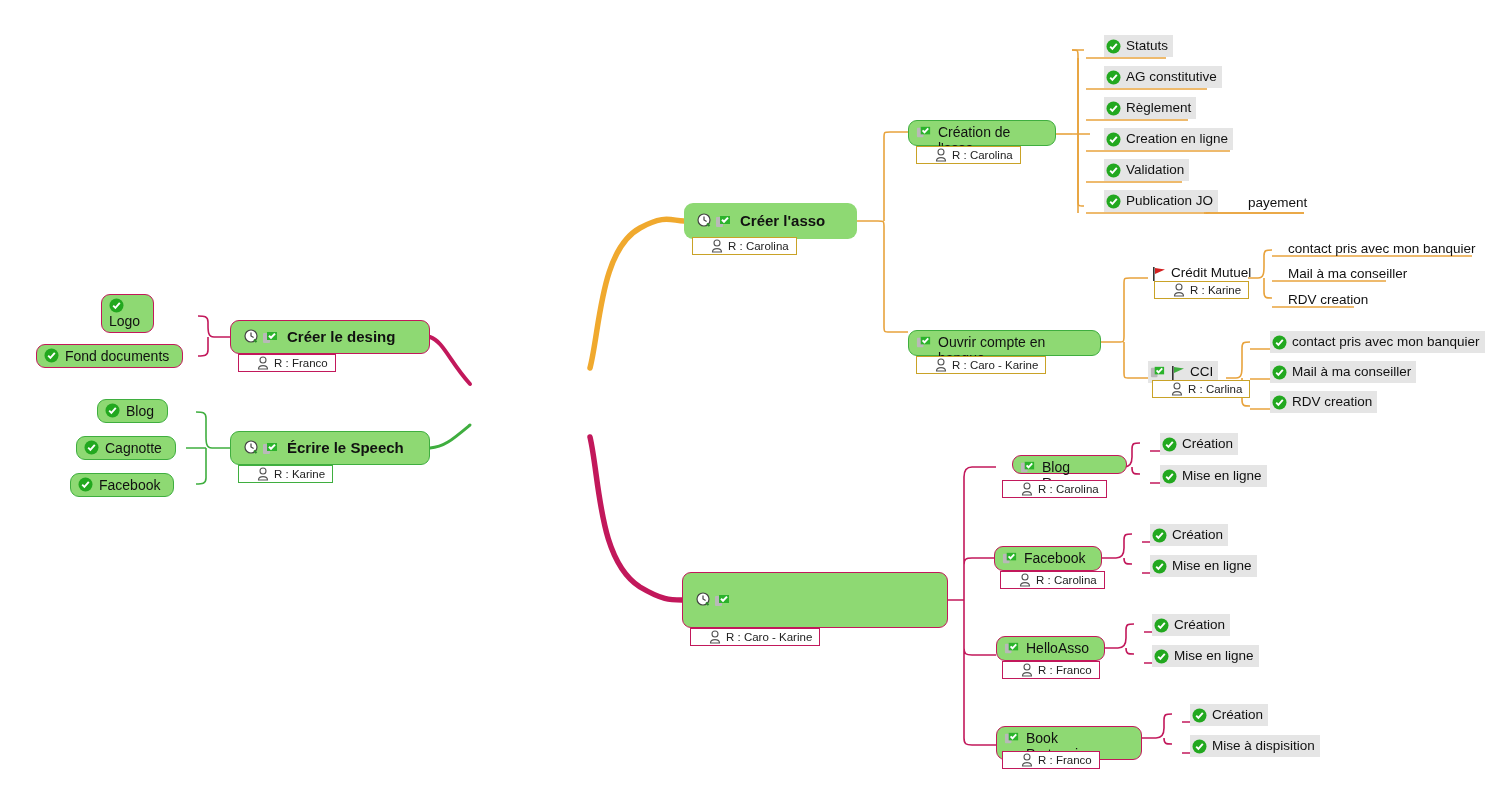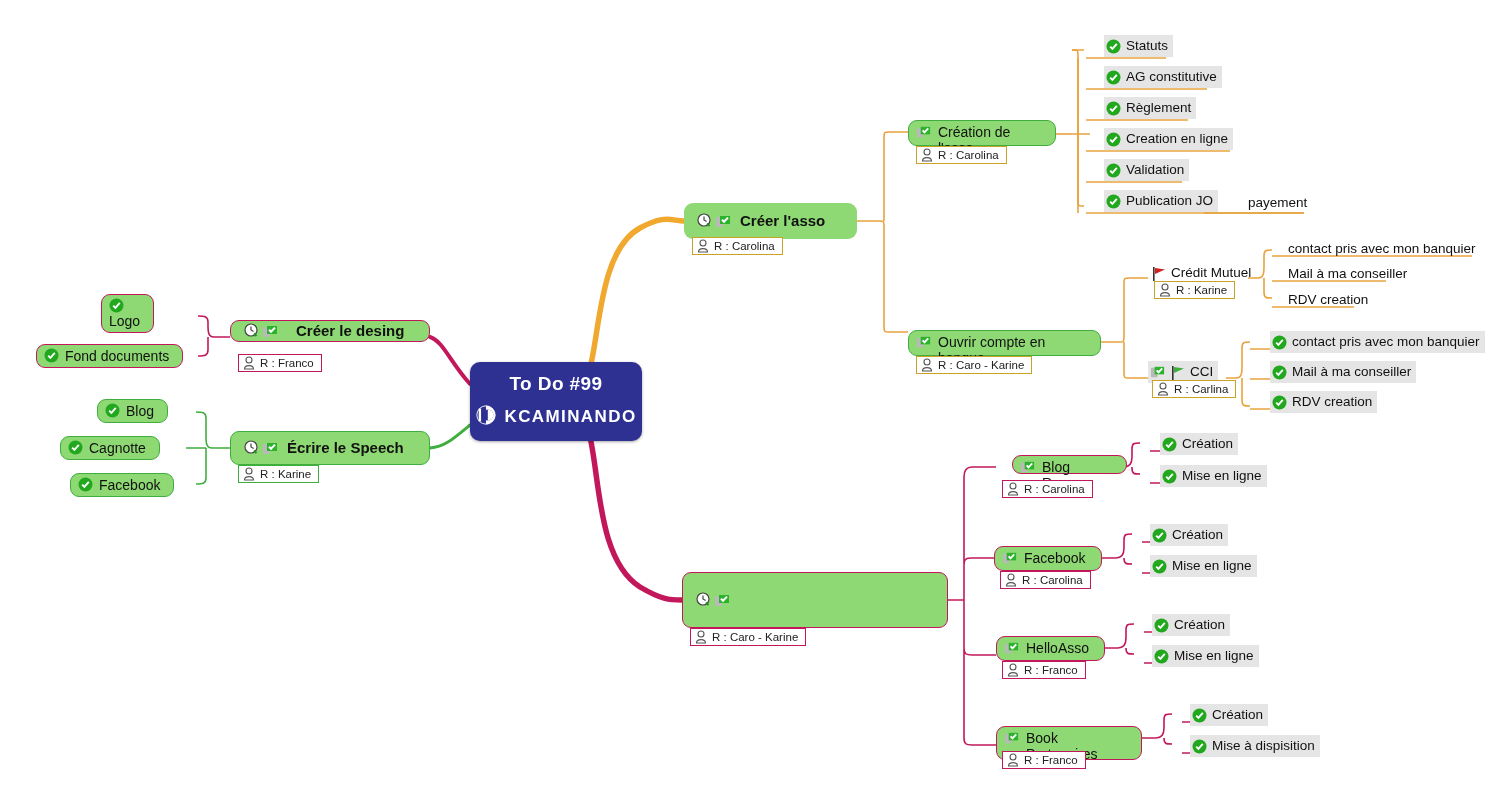--- a/index.html
+++ b/index.html
@@ -18,21 +18,21 @@
 
   
   .node{position:absolute;}
   .node-box{display:flex;align-items:center;border-radius:9px;box-sizing:border-box;}
   .branch .node-box{background:#8ed973;padding:7px 16px 7px 13px;font-weight:bold;font-size:15px;color:#111111;}
   .node-label{white-space:pre-line;line-height:1.35;}
   .node-icons{display:inline-flex;align-items:center;gap:2px;margin-right:9px;flex:none;}
 
   
   .rtag{display:inline-flex;align-items:center;gap:5px;background:#ffffff;
-        border:1px solid #c9a227;padding:1px 7px 1px 4px;font-size:11.5px;color:#222;
+        border:1px solid #c9a227;padding:1px 7px 1px 18px;font-size:11.5px;color:#222;
         position:absolute;left:8px;top:100%;margin-top:-2px;white-space:nowrap;
         box-sizing:border-box;}
 
   
   .pill{position:absolute;display:flex;align-items:flex-start;border-radius:9px;
         background:#8ed973;padding:3px 13px 3px 7px;font-size:14px;color:#111;
         box-sizing:border-box;border:1.4px solid #3fae3f;}
   .pill .node-icons{margin-right:6px;}
 
   
@@ -124,35 +124,20 @@
              M1126,648 L1126,648 C1126,654 1128,654 1134,654" stroke="#c2185b" stroke-width="1.6" fill="none"></path>
     <line x1="1144" y1="632" x2="1220" y2="632" stroke="#c2185b" stroke-width="1.6"></line>
     <line x1="1144" y1="663" x2="1244" y2="663" stroke="#c2185b" stroke-width="1.6"></line>
 
     <path d="M1142,738 L1156,738 C1162,738 1164,734 1164,728 L1164,720 C1164,714 1166,714 1172,714
              M1164,738 L1164,738 C1164,744 1166,744 1172,744" stroke="#c2185b" stroke-width="1.6" fill="none"></path>
     <line x1="1182" y1="722" x2="1258" y2="722" stroke="#c2185b" stroke-width="1.6"></line>
     <line x1="1182" y1="753" x2="1300" y2="753" stroke="#c2185b" stroke-width="1.6"></line>
   </svg>
 
-  <div class="central" style="left:470px;top:362px;width:172px;height:79px;">
-    <div class="central-title">To Do #99</div>
-    <div class="central-logo">
-      <span class="ico">
-        <svg width="22" height="22" viewBox="0 0 24 24">
-          <circle cx="12" cy="12" r="10" fill="none" stroke="#ffffff" stroke-width="1"></circle>
-          <path d="M12 2 A10 10 0 0 1 12 22 Z" fill="#ffffff"></path>
-          <circle cx="14" cy="12" r="6" fill="#2e3192"></circle>
-          <path d="M14 6 A6 6 0 0 1 14 18 Z" fill="#ffffff"></path>
-          <rect x="4" y="5" width="2.6" height="14" fill="#ffffff"></rect>
-        </svg>
-      </span>
-      <span class="central-logo-text">KCAMINANDO</span>
-    </div>
-  </div>
 
   <div class="node branch" style="left:684px;top:203px;">
     <div class="node-box" style="width:173px;height:36px;">
       <span class="node-icons">
         <span class="ico clock">
           <svg width="16" height="16" viewBox="0 0 16 16">
               <circle cx="7" cy="7" r="6" fill="#fff" stroke="#444" stroke-width="1.2"></circle>
               <path d="M7 3.4V7l2.6 1.6" stroke="#444" stroke-width="1.2" fill="none"></path>
               <path d="M10 10.5l2.5 2.5" stroke="#2a8a2a" stroke-width="2"></path>
             </svg>
@@ -375,21 +360,21 @@
     <span class="hl">
       <span class="ico chk"><svg width="15" height="15" viewBox="0 0 15 15">
             <circle cx="7.5" cy="7.5" r="7" fill="#22a81f"></circle>
             <path d="M4.2 7.6l2.2 2.3 4.4-5" stroke="#fff" stroke-width="1.9" fill="none"></path>
           </svg></span>
       <span>RDV creation</span>
     </span>
   </div>
 
   <div class="node branch" style="left:230px;top:320px;">
-    <div class="node-box" style="width:200px;height:22px;border:1.6px solid #c2185b;gap:9px;">
+    <div class="node-box" style="width:200px;height:34px;border:1.6px solid #c2185b;">
       <span class="node-icons">
         <span class="ico clock">
           <svg width="16" height="16" viewBox="0 0 16 16">
               <circle cx="7" cy="7" r="6" fill="#fff" stroke="#444" stroke-width="1.2"></circle>
               <path d="M7 3.4V7l2.6 1.6" stroke="#444" stroke-width="1.2" fill="none"></path>
               <path d="M10 10.5l2.5 2.5" stroke="#2a8a2a" stroke-width="2"></path>
             </svg>
         </span>
         <span class="ico greenbadge">
           <svg width="17" height="17" viewBox="0 0 17 17">
@@ -462,21 +447,21 @@
   </div>
   <div class="pill" style="left:97px;top:399px;">
     <span class="node-icons">
       <span class="ico chk"><svg width="15" height="15" viewBox="0 0 15 15">
             <circle cx="7.5" cy="7.5" r="7" fill="#22a81f"></circle>
             <path d="M4.2 7.6l2.2 2.3 4.4-5" stroke="#fff" stroke-width="1.9" fill="none"></path>
           </svg></span>
     </span>
     <span>Blog</span>
   </div>
-  <div class="pill" style="left:60px;top:436px;">
+  <div class="pill" style="left:76px;top:436px;">
     <span class="node-icons">
       <span class="ico chk"><svg width="15" height="15" viewBox="0 0 15 15">
             <circle cx="7.5" cy="7.5" r="7" fill="#22a81f"></circle>
             <path d="M4.2 7.6l2.2 2.3 4.4-5" stroke="#fff" stroke-width="1.9" fill="none"></path>
           </svg></span>
     </span>
     <span>Cagnotte</span>
   </div>
   <div class="pill" style="left:70px;top:473px;">
     <span class="node-icons">

